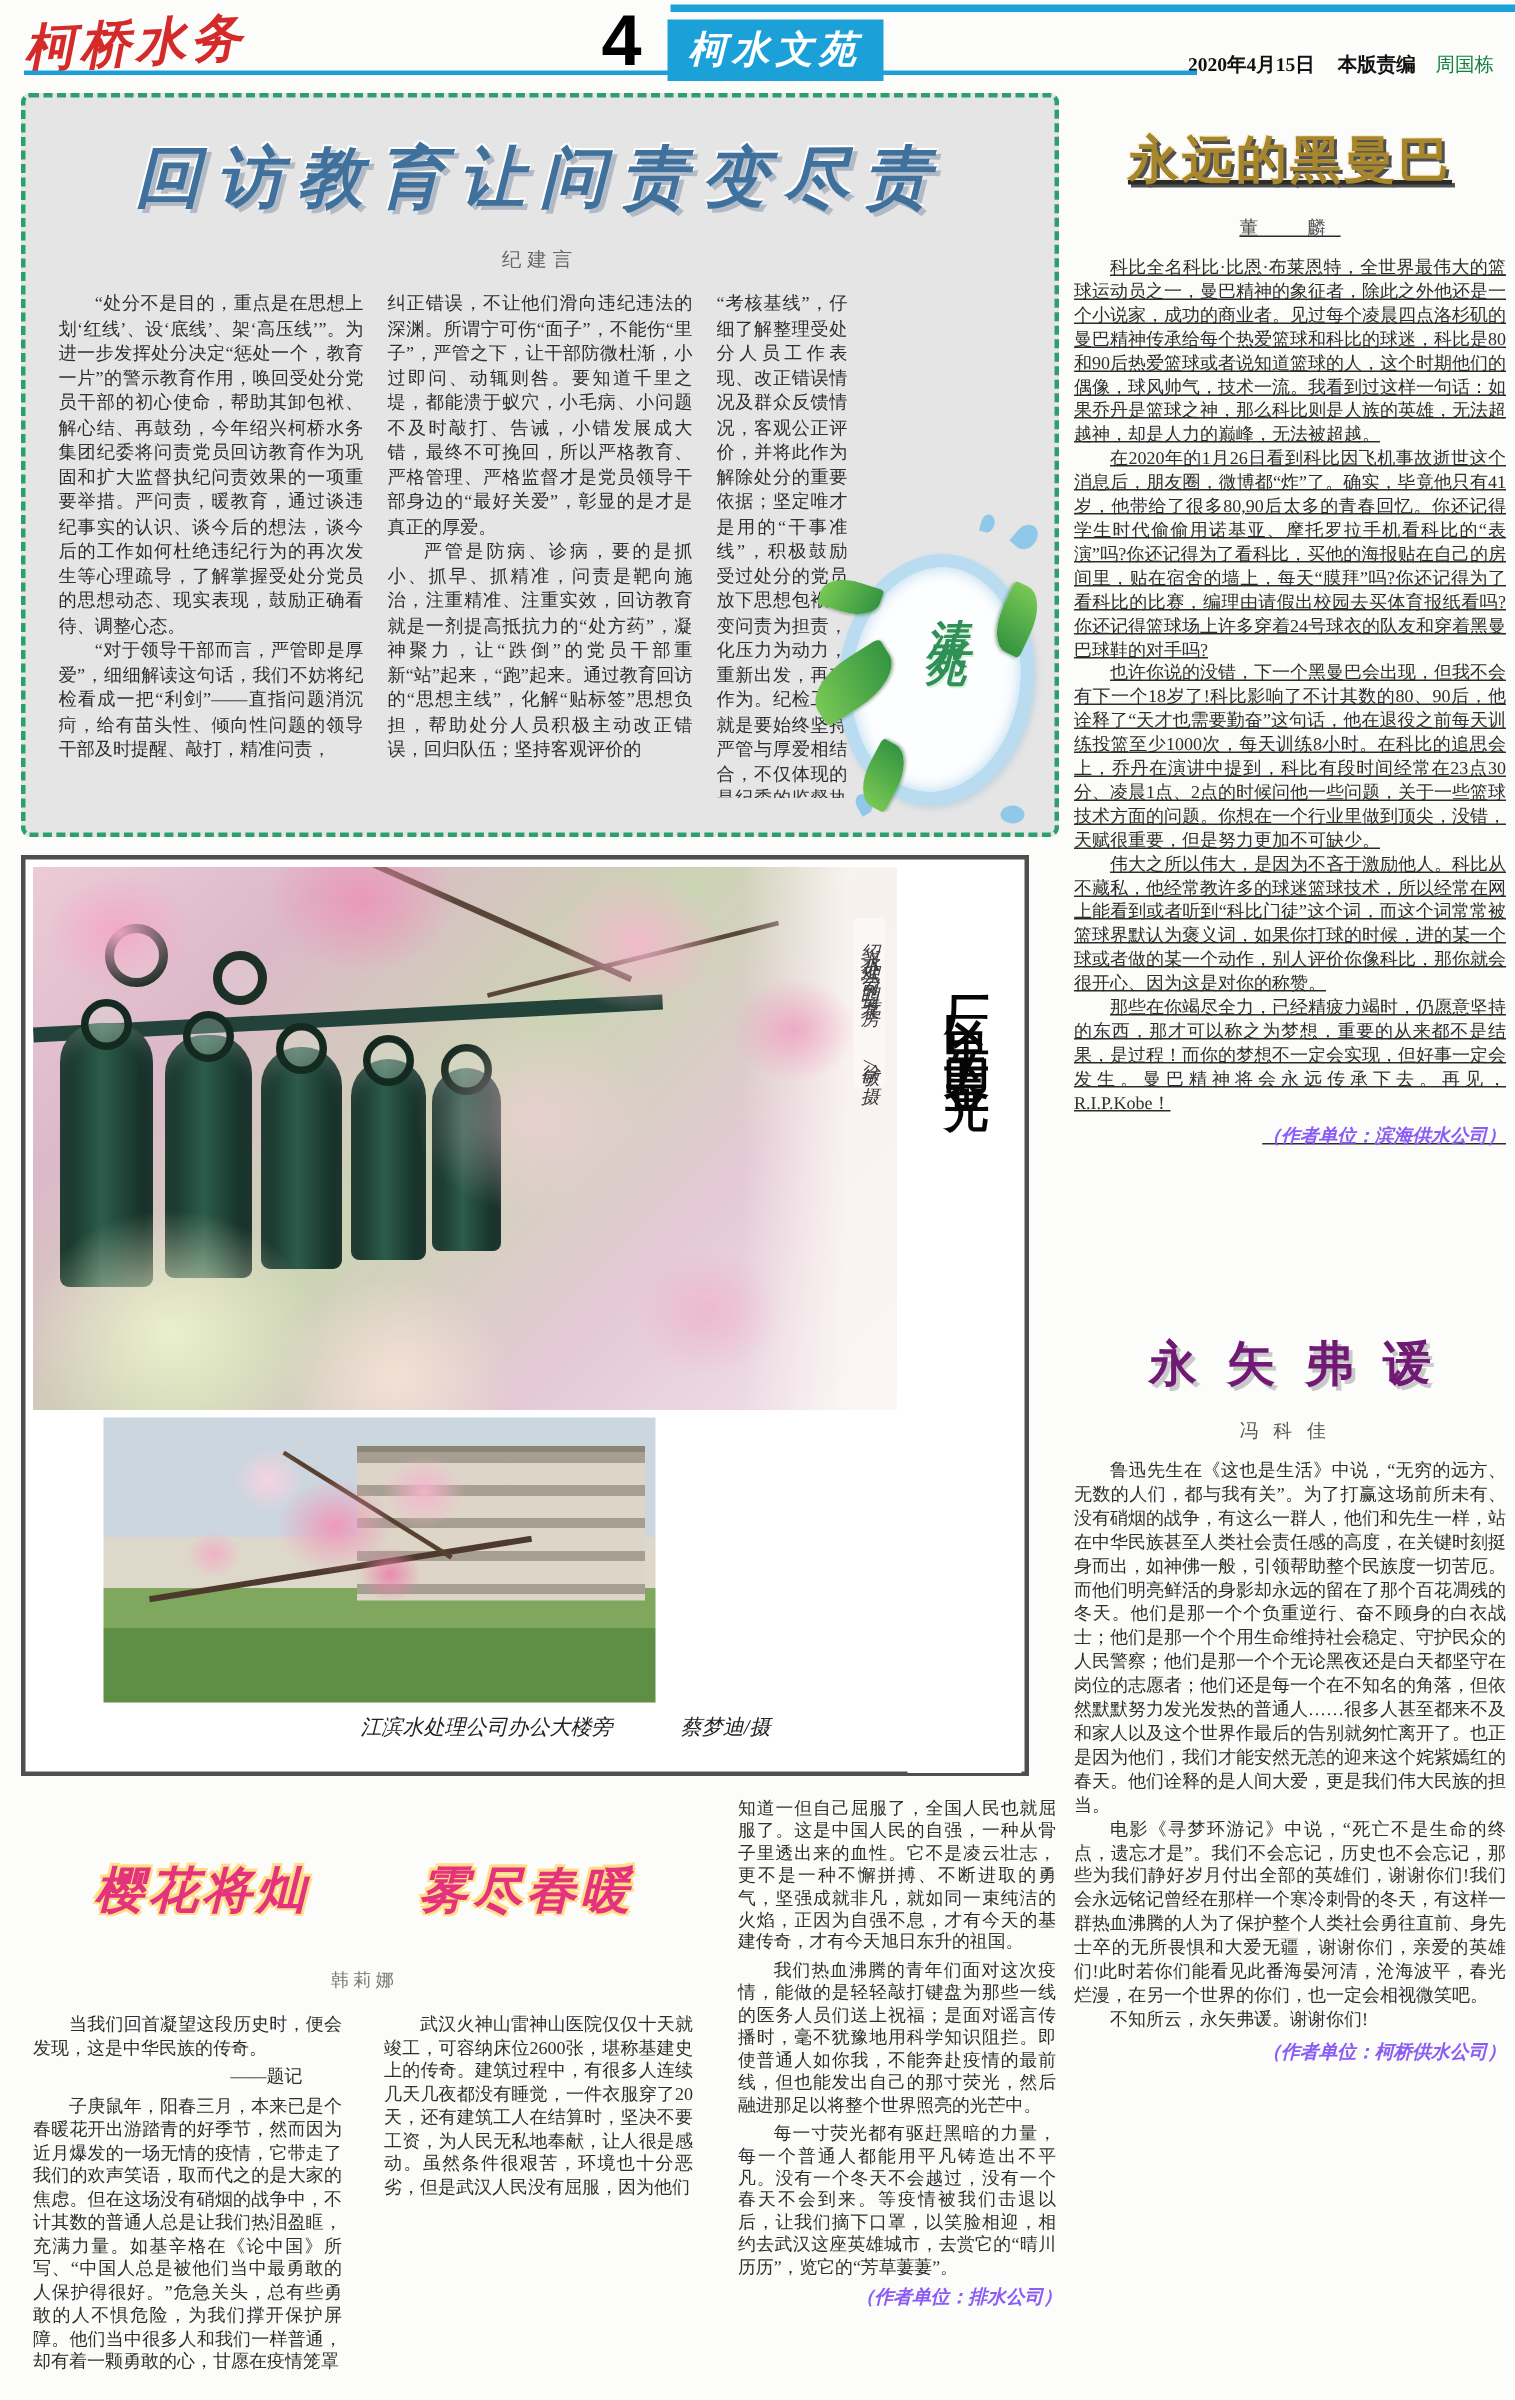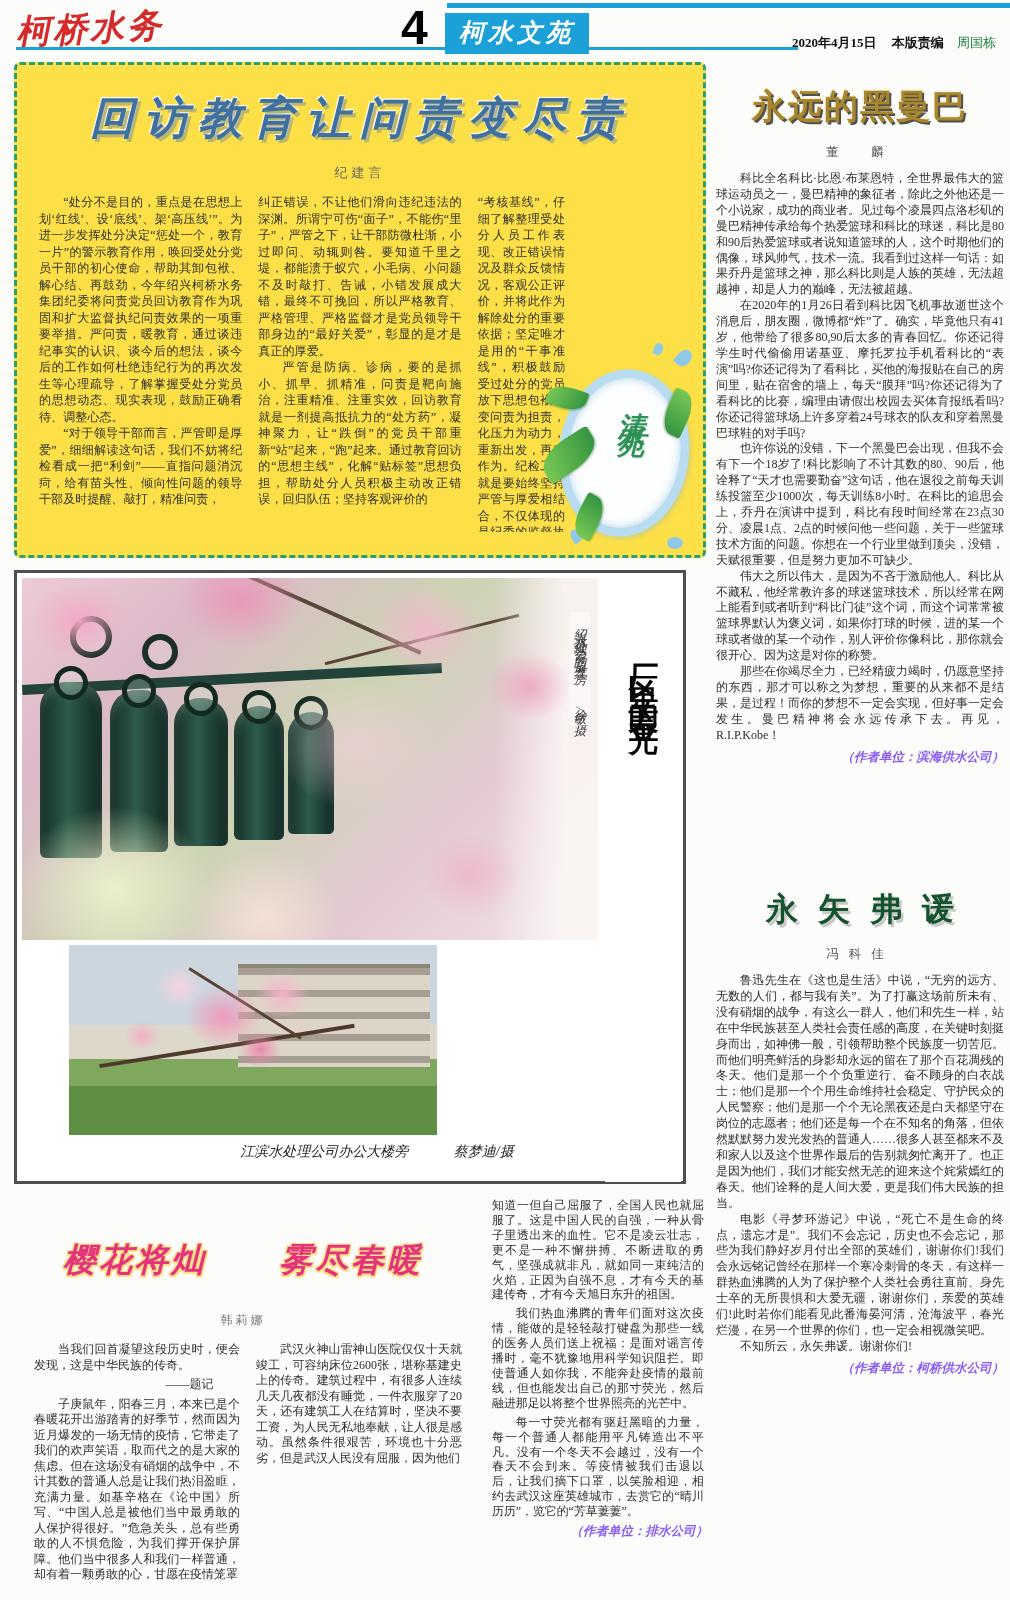--- a/index.html
+++ b/index.html
@@ -15,21 +15,21 @@
       font-size:48px;font-weight:900;color:#000;line-height:1;}
   .section-badge{position:absolute;left:445px;top:13px;background:#1ba1d8;color:#fff;font-weight:bold;
       font-style:italic;font-size:25px;letter-spacing:4px;padding:3px 14px 5px;}
   .dateline{position:absolute;right:14px;top:34px;font-size:13px;color:#111;}
   .dateline .b{font-weight:bold;}
   .dateline .nm{color:#15803d;margin-left:10px;}
   .bottom-rule{position:absolute;left:16px;top:47px;width:782px;height:3px;background:#1ba1d8;}
 
   
   .lead-box{position:absolute;left:14px;top:62px;width:692px;height:496px;box-sizing:border-box;
-      border:3px dashed #2ca06c;border-radius:6px;background:#fde047;padding:10px 22px;}
+      border:3px dashed #2ca06c;border-radius:6px;background:#e5e5e5;padding:10px 22px;}
   .lead-title{margin-top:14px;text-align:center;font-size:44px;font-weight:bold;font-style:italic;
       color:#40719c;letter-spacing:10px;
       text-shadow:3px 3px 0 rgba(110,130,155,.45),-1px -1px 0 #ffffff,1px -1px 0 #ffffff;}
   .lead-author{text-align:center;font-size:13px;color:#666;margin:16px 0 12px;letter-spacing:4px;}
   .lead-cols{display:flex;gap:16px;position:relative;align-items:center;}
   .lead-col{width:204px;height:338px;overflow:hidden;font-size:12.1px;line-height:16.5px;
       text-align:justify;color:#2e2e2e;}
   .lead-col p{margin:0;text-indent:2em;}
   .lead-col p.cont{text-indent:0;}
   .seal-gap{float:right;width:116px;height:208px;margin-top:128px;}
@@ -48,30 +48,30 @@
       border-radius:60% 8% 60% 8%;box-shadow:1px 1px 2px rgba(40,90,40,.4);}
   .lf1{left:-2px;top:96px;width:60px;height:32px;transform:rotate(-32deg);}
   .lf2{left:6px;top:44px;width:40px;height:22px;transform:rotate(18deg);}
   .lf3{right:-8px;top:58px;width:46px;height:24px;transform:rotate(115deg);}
   .lf4{left:26px;bottom:22px;width:44px;height:24px;transform:rotate(-62deg);}
   .seal-text{position:absolute;right:44px;top:48px;writing-mode:vertical-rl;font-size:27px;
       font-weight:bold;font-style:italic;color:#2f9155;letter-spacing:9px;
       text-shadow:1px 1px 0 #dcefe2;}
 
   
-  .kobe{position:absolute;left:716px;top:84px;width:288px;height:796px;overflow:hidden;}
+  .kobe{position:absolute;left:716px;top:84px;width:288px;height:796px;overflow:hidden;text-decoration:underline;}
   .kobe-title{text-align:center;font-size:34px;font-weight:900;color:#a8872c;letter-spacing:2px;
       font-family:"Liberation Sans",sans-serif;
       text-shadow:2px 2px 0 #4f4f4f,-1px -1px 0 #f8eed2,1px -1px 0 #f8eed2;}
   .sm-author{text-align:center;font-size:12.5px;color:#555;margin:14px 0 10px;letter-spacing:10px;}
   .art-body p{margin:0;font-size:12px;line-height:15.9px;text-align:justify;text-indent:2em;color:#2e2e2e;}
   .byline{text-align:right;font-size:12.5px;font-weight:bold;font-style:italic;color:#8b5cf6;margin-top:5px;}
 
   .memorial{position:absolute;left:716px;top:888px;width:288px;height:706px;overflow:hidden;}
-  .memorial-title{text-align:center;font-size:32px;font-weight:bold;color:#14532d;letter-spacing:20px;
+  .memorial-title{text-align:center;font-size:32px;font-weight:bold;color:#701a75;letter-spacing:20px;
       text-indent:20px;text-shadow:2.5px 2.5px 0 #c9c9c9;}
 
   
   .photo-box{position:absolute;left:14px;top:570px;width:672px;height:614px;box-sizing:border-box;
       border:3px solid #4f4f4f;background:#fff;}
   .photo1{position:absolute;left:5px;top:5px;width:576px;height:362px;overflow:hidden;
       background:linear-gradient(135deg,#eccbd6 0%,#dcb9c9 22%,#ccd4b4 48%,#e4c9d5 72%,#f2e5ec 100%);}
   .pipe{position:absolute;left:0;top:96px;width:420px;height:10px;background:#23423a;transform:rotate(-3deg);}
   .tank{position:absolute;background:linear-gradient(90deg,#142e26,#2d5c4b 45%,#0f2620);
       border-radius:26px 26px 6px 6px;box-shadow:inset 0 8px 10px rgba(255,255,255,.14);}
@@ -128,21 +128,21 @@
   
   .sakura{position:absolute;left:14px;top:1192px;width:694px;height:408px;}
   .sakura-title{position:absolute;left:0;top:46px;width:458px;text-align:center;font-size:33px;
       font-weight:900;font-style:italic;color:#e4337c;letter-spacing:3px;
       text-shadow:1.5px 1.5px 0 #ffe08a,-1.5px -1.5px 0 #ffe08a,1.5px -1.5px 0 #ffe08a,-1.5px 1.5px 0 #ffe08a;}
   .sakura-author{position:absolute;left:0;top:120px;width:458px;text-align:center;font-size:12px;color:#777;
       letter-spacing:3px;}
   .s-col{position:absolute;overflow:hidden;font-size:12px;line-height:15.5px;text-align:justify;color:#2e2e2e;}
   .s-col p{margin:4px;text-indent:2em;}
   .s-col p.cont{text-indent:0;}
-  .s-col1{left:16px;top:146px;width:214px;height:260px;}
+  .s-col1{left:4px;top:146px;width:214px;height:260px;}
   .s-col2{left:238px;top:146px;width:214px;height:260px;}
   .s-col3{right:0;top:2px;width:220px;height:404px;font-size:11.9px;line-height:14.9px;}
   .epigraph{margin:0;text-indent:2em;}
   .epigraph-sig{margin:0;text-align:right;padding-right:2.2em;text-indent:0;}
 </style>
 </head>
 <body>
 
 <div class="page">
 

